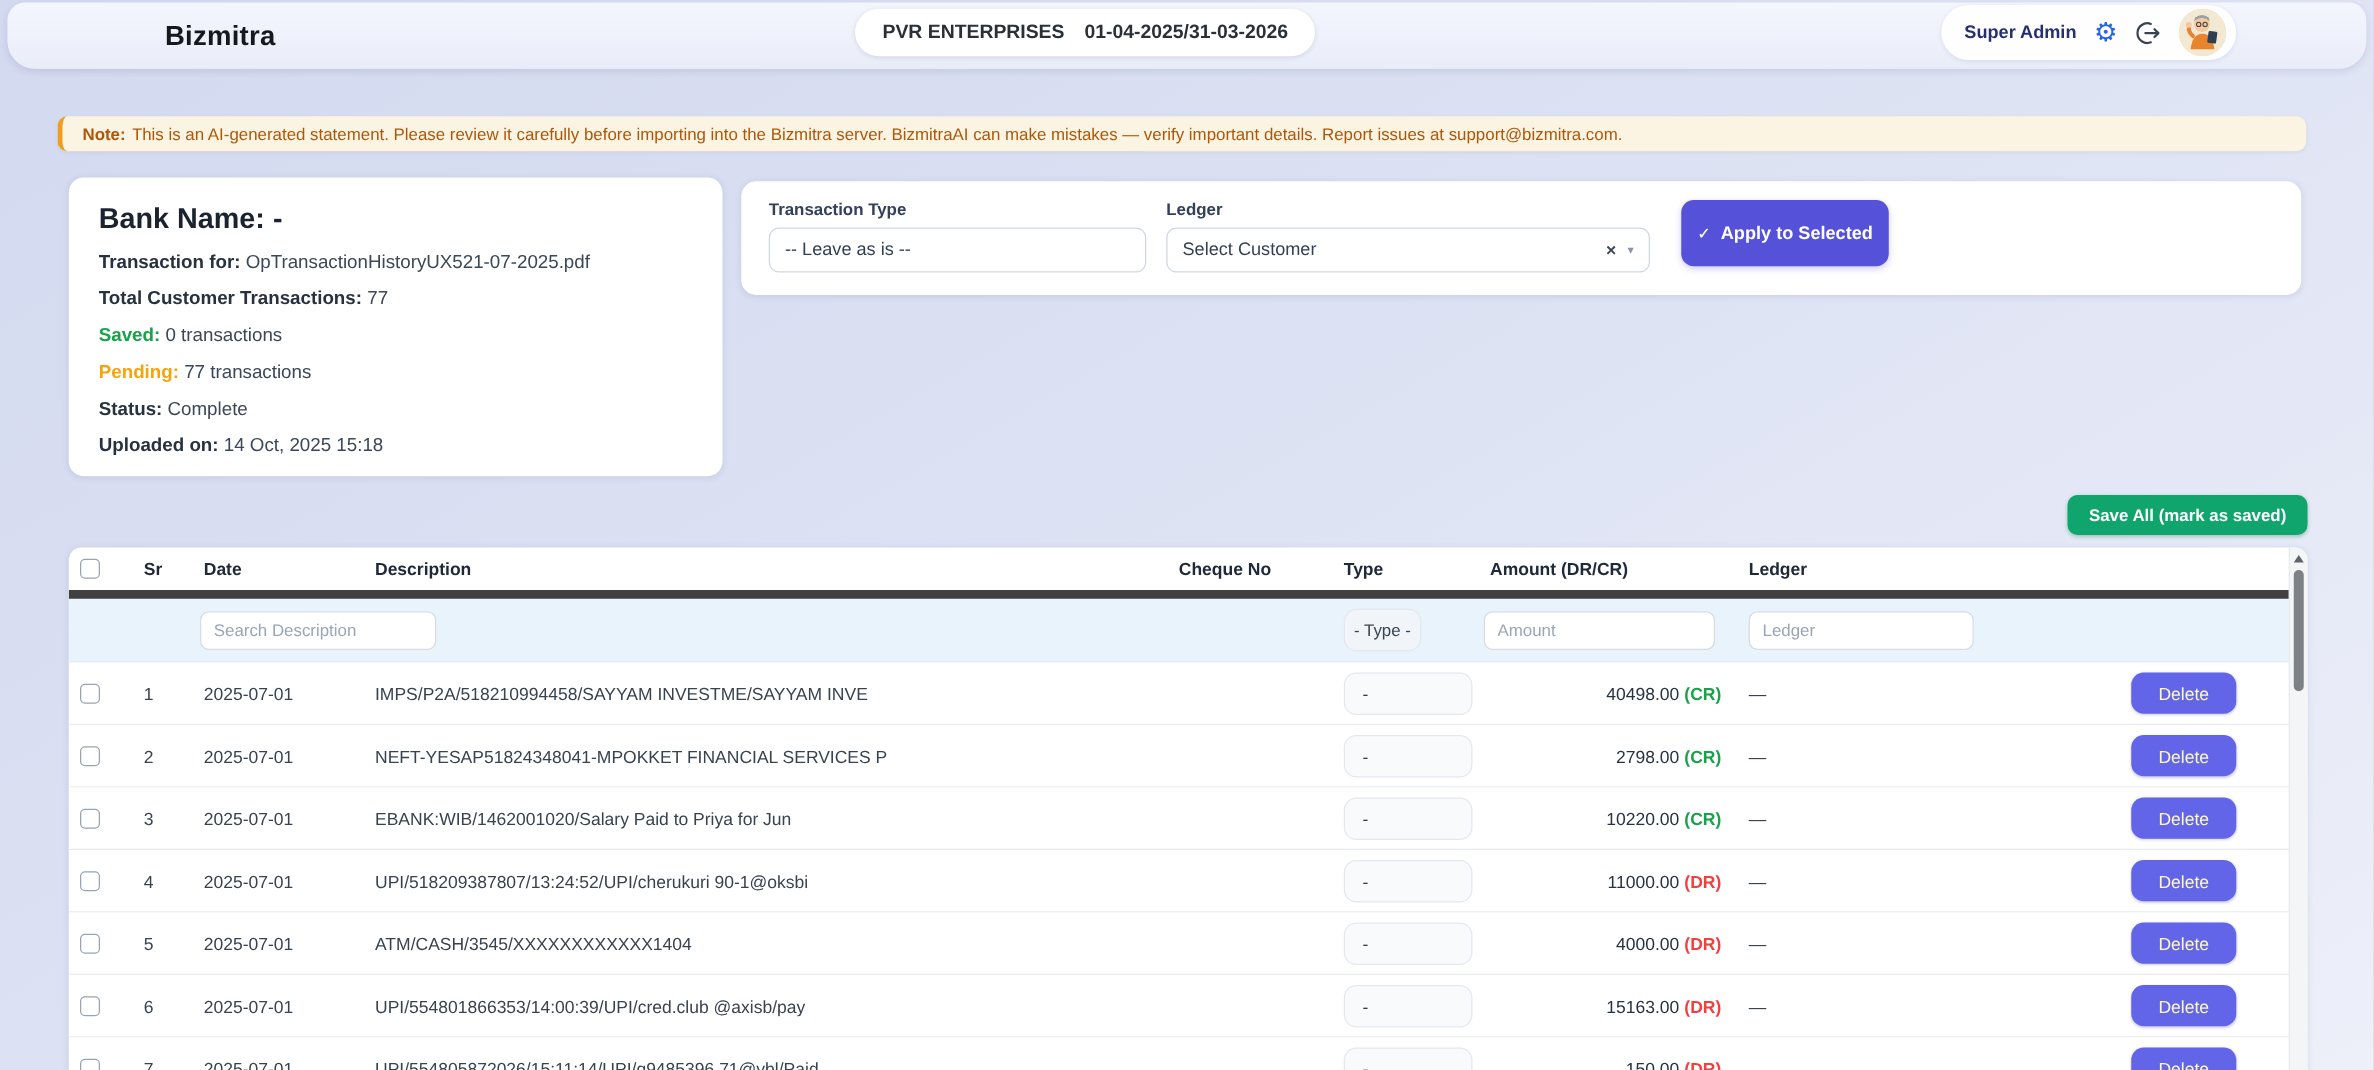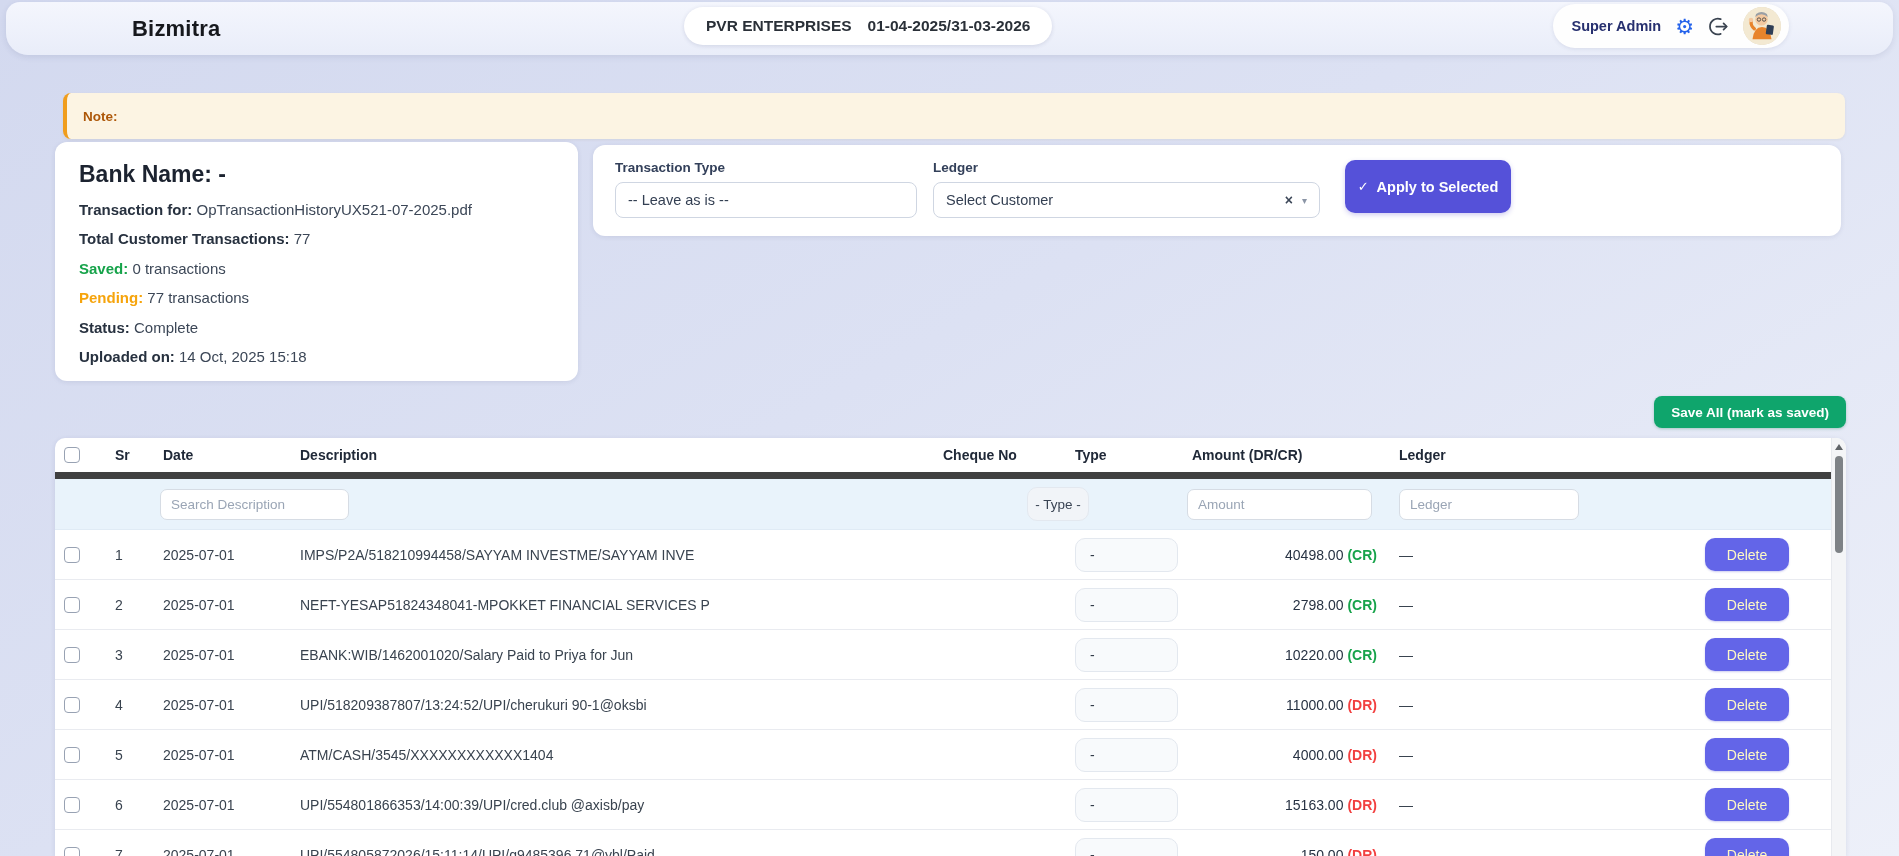--- a/index.html
+++ b/index.html
@@ -22,21 +22,21 @@
   .user-cluster{position:absolute;right:104px;top:2px;height:44px;border-radius:22px;
     background:#fefefe;box-shadow:0 1px 4px rgba(40,50,100,.10);
     display:flex;align-items:center;gap:14px;padding:0 8px 0 18px;}
   .role{font-size:14.5px;font-weight:700;color:#27306f;}
   .gear{font-size:21px;color:#2563eb;line-height:1;cursor:pointer;}
   .logout{display:flex;align-items:center;cursor:pointer;}
   .avatar{width:38px;height:38px;border-radius:50%;overflow:hidden;background:#f3e9d2;
     box-shadow:0 0 0 1px rgba(0,0,0,.06) inset;cursor:pointer;}
 
   
-  .note{position:absolute;top:93px;left:63px;right:54px;height:46px;
+  .note{position:absolute;top:93px;left:46px;right:54px;height:28px;
     background:#fcf4e3;border-left:4px solid #f09d1d;border-radius:8px;
     display:flex;align-items:center;gap:5px;padding:0 16px;
     font-size:13.5px;color:var(--note_text,#ad5708);box-sizing:border-box;
     box-shadow:0 1px 3px rgba(120,90,20,.08);}
   .note b{font-weight:700;white-space:nowrap;}
   .note span{white-space:nowrap;overflow:hidden;}
 
   
   .bank-card{position:absolute;top:142px;left:55px;width:523px;height:239px;
     background:#fff;border-radius:12px;box-shadow:0 1px 5px rgba(40,50,100,.10);
@@ -85,21 +85,21 @@
   .c{box-sizing:border-box;flex-shrink:0;}
   .c-cb{width:55px;padding-left:9px;}
   .c-sr{width:45px;padding-left:5px;}
   .c-date{width:140px;padding-left:8px;}
   .c-desc{flex:1 1 auto;padding-left:5px;white-space:nowrap;overflow:hidden;min-width:0;}
   .c-cheq{width:130px;padding-left:6px;}
   .c-type{width:120px;padding-left:8px;}
   .c-amt{width:205px;padding-right:15px;text-align:right;}
   .c-led{width:270px;padding-left:7px;}
   .c-act{width:170px;text-align:center;}
-  .tfilter .c-amt{text-align:left;padding-right:0;margin-left:48px;}
+  .tfilter .c-amt{text-align:left;padding-right:0;}
 
   input[type=checkbox]{appearance:none;-webkit-appearance:none;width:16px;height:16px;
     border:1.5px solid #98a2b3;border-radius:4px;background:#fff;cursor:pointer;display:block;}
   .type-box{width:103px;height:34px;background:#f8fafc;border:1px solid #e3e8ef;border-radius:10px;
     display:flex;align-items:center;padding-left:14px;font-size:14px;color:#333c49;
     box-sizing:border-box;cursor:pointer;}
   .type-box.small{width:62px;justify-content:center;padding-left:0;font-size:13.5px;
     background:#f1f4f8;color:#3a4454;}
   .f-input{height:31px;border:1px solid #d6dce4;border-radius:7px;padding:0 10px;
     font-size:13.5px;color:#333;font-family:inherit;box-sizing:border-box;background:#fff;}
@@ -155,20 +155,21 @@
           <path d="M12.8 10.6q6.7-6.2 13.4 0l-1-3.2q-5.7-4.4-11.4 0z" fill="#9aa0a6"></path>
           <circle cx="16.8" cy="13.2" r="1.8" fill="none" stroke="#444" stroke-width=".9"></circle>
           <circle cx="22.2" cy="13.2" r="1.8" fill="none" stroke="#444" stroke-width=".9"></circle>
         </svg>
       </span>
     </div>
   </header>
 
   <div class="note">
     <b>Note:</b>
+    <span>This is an AI-generated statement. Please review it carefully before importing into the Bizmitra server. BizmitraAI can make mistakes — verify important details. Report issues at support@bizmitra.com.</span>
   </div>
 
   <section class="bank-card">
     <h2>Bank Name: -</h2>
     <div>
   <div class="info-line"><b class="tone-default">Transaction for:</b> <span>OpTransactionHistoryUX521-07-2025.pdf</span></div>
 
   <div class="info-line"><b class="tone-default">Total Customer Transactions:</b> <span>77</span></div>
 
   <div class="info-line"><b class="tone-green">Saved:</b> <span>0 transactions</span></div>

